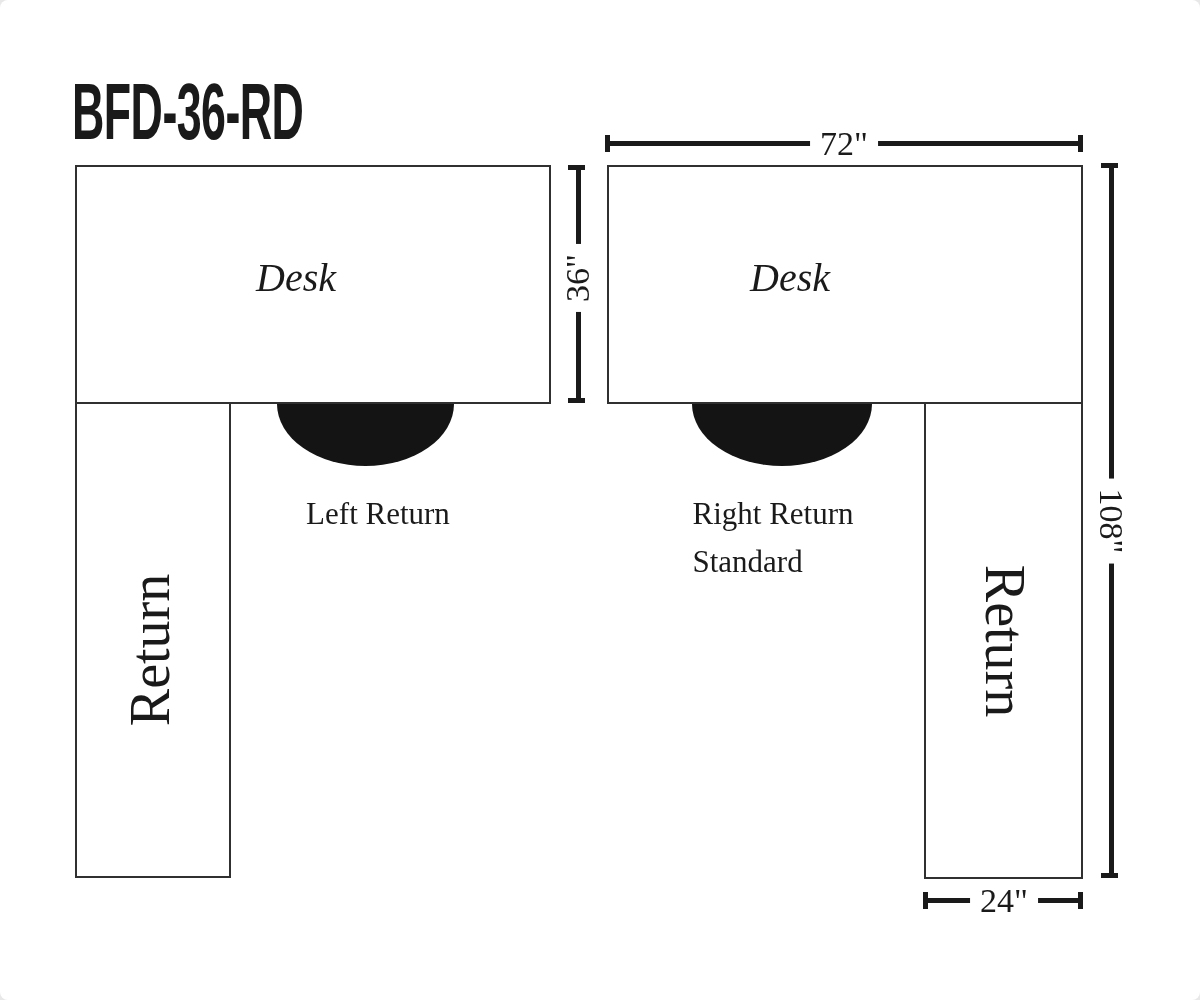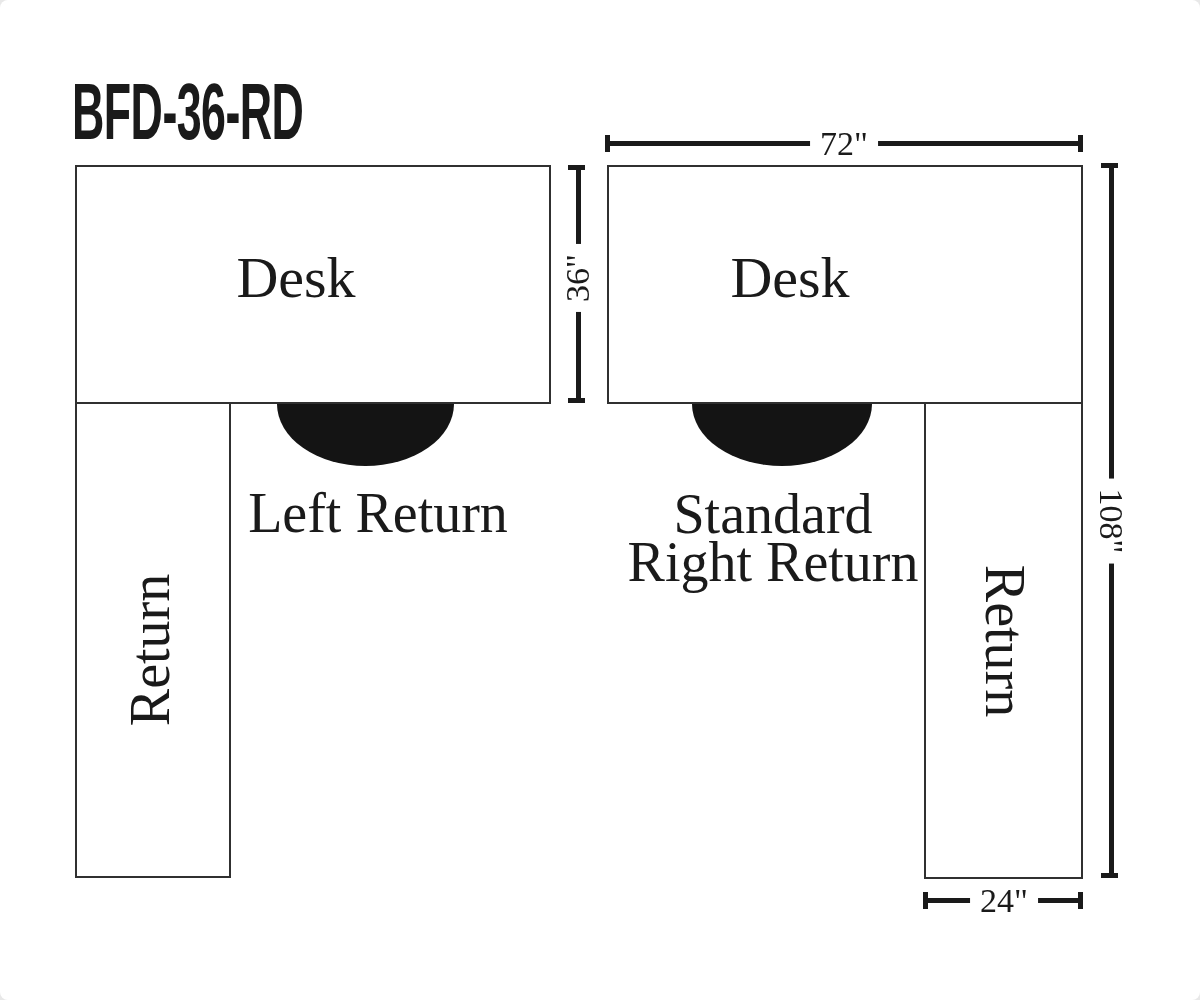--- a/index.html
+++ b/index.html
@@ -50,25 +50,25 @@
   }
   .seat-left {left:277px; top:404px; width:177px; height:62px;}
   .seat-right{left:692px; top:404px; width:180px; height:62px;}
 
   
   .lbl{
     white-space:nowrap;
     line-height:1;
     transform:translate(-50%,-50%);
   }
-  .desk-label{font-size:58px;}
+  .desk-label{font-size:40px;font-style:italic;}
   .desk-label-left {left:296px; top:278px;}
   .desk-label-right{left:790px; top:278px;}
 
-  .caption{font-size:56px; text-align:center;}
+  .caption{font-size:31px; text-align:left;}
   .caption-left{left:378px; top:513px;}
   .caption-right{left:773px; top:538px; line-height:48px;}
 
   .return-label{font-size:56px;}
   .return-label-left {left:150px;  top:650px; transform:translate(-50%,-50%) rotate(-90deg);}
   .return-label-right{left:1005px; top:641px; transform:translate(-50%,-50%) rotate(90deg);}
 
   
   .dline,.dtick{background:var(--ink);}
   .dim-label{
@@ -121,22 +121,22 @@
   <div class="abs lbl return-label return-label-left">Return</div>
   <div class="abs lbl caption caption-left">Left Return</div>
 
   <div class="abs surface desk-right"></div>
   <div class="abs surface return-right"></div>
   <div class="abs seat seat-right"></div>
 
   <div class="abs lbl desk-label desk-label-right">Desk</div>
   <div class="abs lbl return-label return-label-right">Return</div>
   <div class="abs lbl caption caption-right">
+    <div>Right Return</div>
     <div>Standard</div>
-    <div>Right Return</div>
   </div>
 
   <div class="abs dline dim72-line"></div>
   <div class="abs dtick dim72-t1"></div>
   <div class="abs dtick dim72-t2"></div>
   <div class="abs dim-label dim72-label">72"</div>
 
   <div class="abs dline dim36-line"></div>
   <div class="abs dtick dim36-t1"></div>
   <div class="abs dtick dim36-t2"></div>

